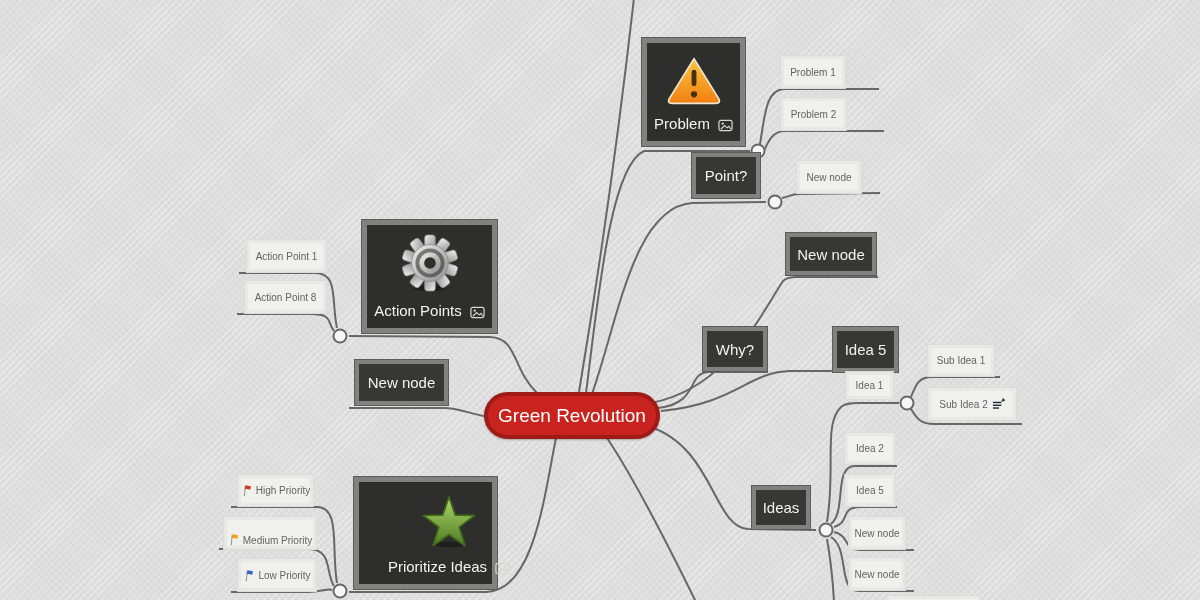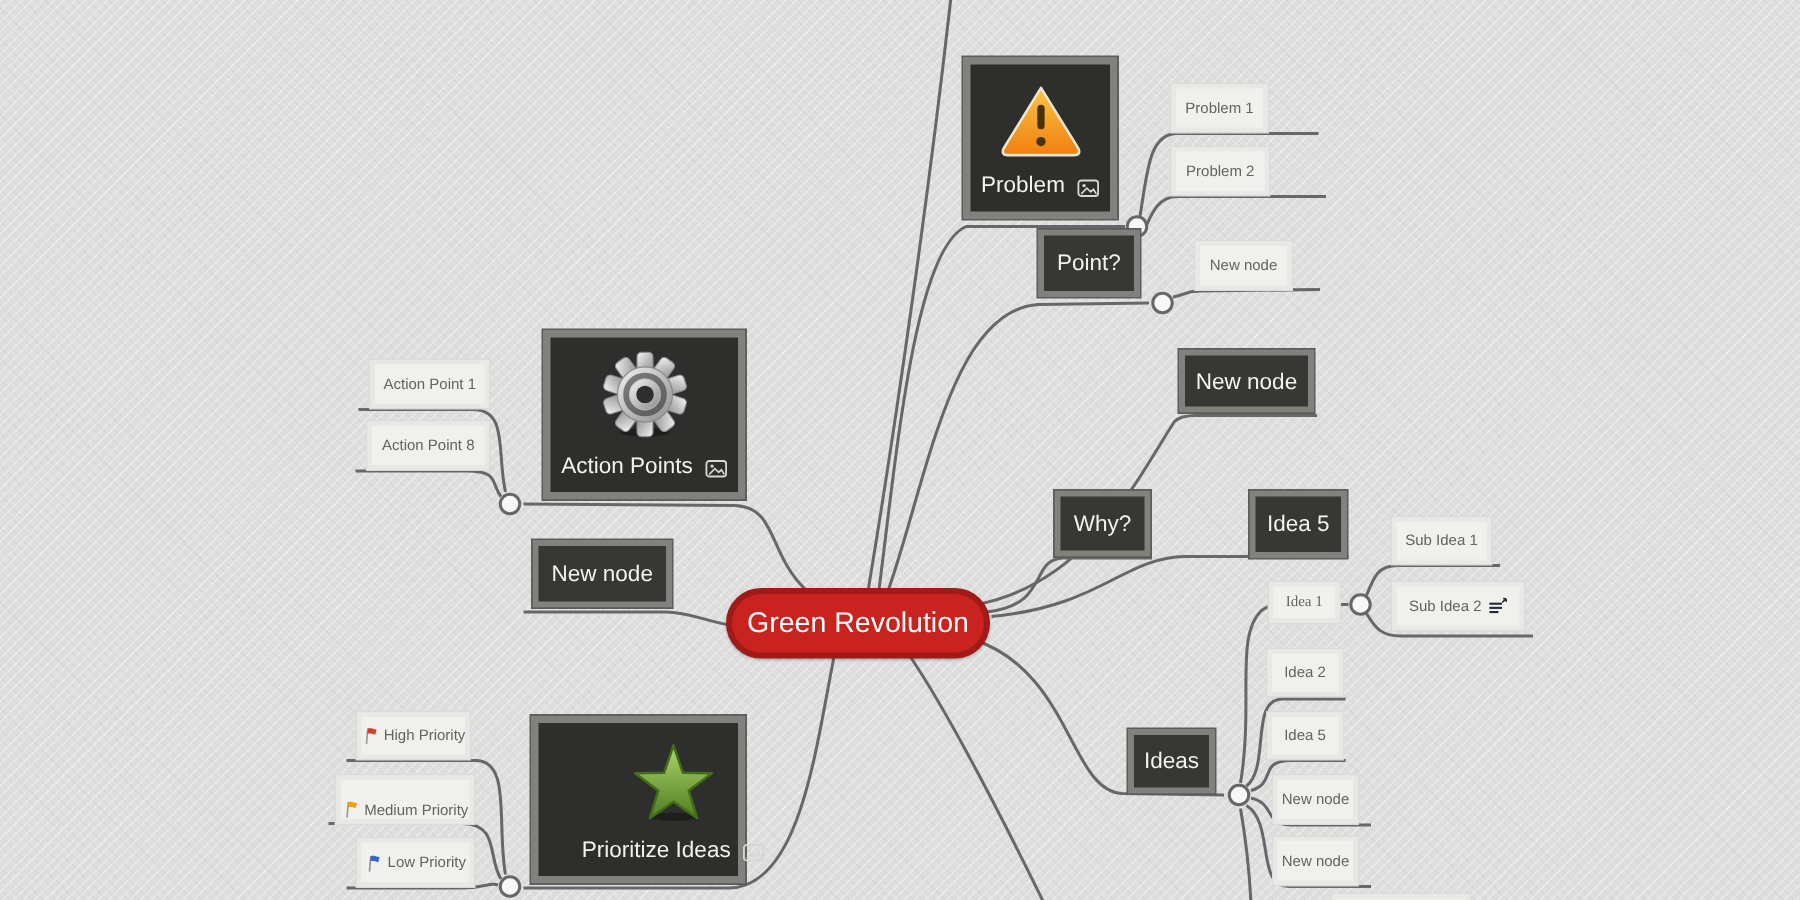--- a/index.html
+++ b/index.html
@@ -136,21 +136,21 @@
     <span>New node</span>
   </div>
 
   <div class="node dark" id="n-why" style="left:703px;top:327px;width:64px;height:44px;">
     <span>Why?</span>
   </div>
   <div class="node dark" id="n-idea3" style="left:833px;top:327px;width:65px;height:45px;">
     <span>Idea 5</span>
   </div>
 
-  <div class="node light" id="n-idea1" style="left:846px;top:388px;width:47px;height:27px;font-family:Liberation Serif, serif;">
+  <div class="node light" id="n-idea1" style="left:846px;top:372px;width:47px;height:27px;">
     <span>Idea 1</span>
   </div>
   <div class="node light" id="n-sub1" style="left:928px;top:345px;width:66px;height:31px;">
     <span>Sub Idea 1</span>
   </div>
   <div class="node light" id="n-sub2" style="left:928px;top:388px;width:88px;height:32px;">
     <span>Sub Idea 2</span>
     <span class="ic">
       <svg width="13" height="12" viewBox="0 0 14 12" style="fill: rgb(32, 41, 58); stroke: rgb(32, 41, 58);">
         <rect x="1" y="3.6" width="9" height="1.5" stroke="none"></rect>

